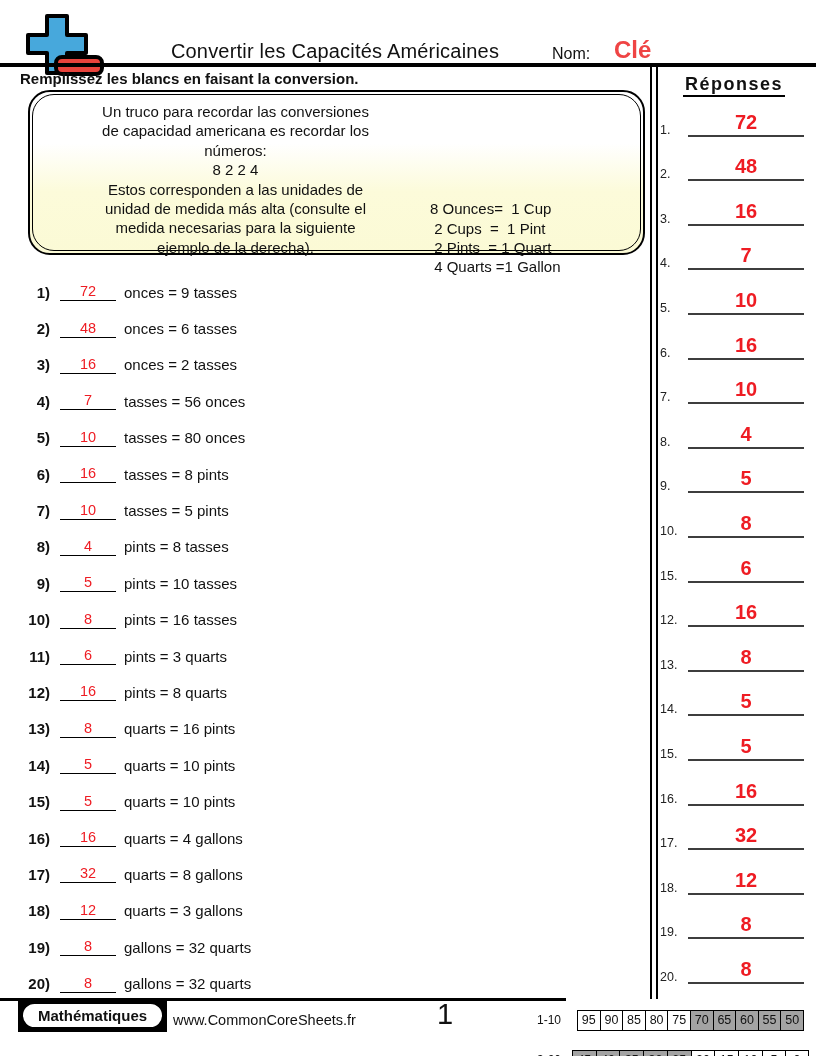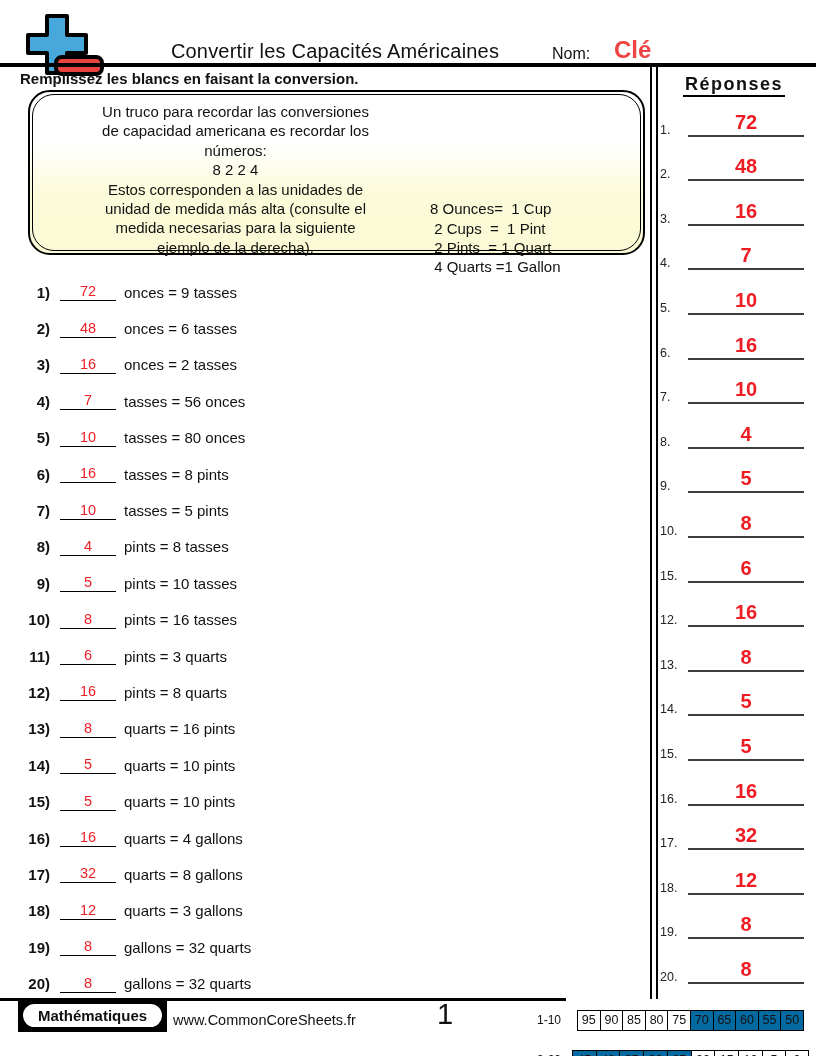--- a/index.html
+++ b/index.html
@@ -55,21 +55,21 @@
   .brand-block { position:absolute; left:18px; top:999px; width:149px; height:33px; background:#000; }
   .brand-pill { position:absolute; left:3px; top:3px; right:3px; bottom:3px; background:#fff;
     border:2px solid #000; border-radius:14px; display:flex; align-items:center; justify-content:center;
     font-size:15px; font-weight:bold; }
   .site-url { position:absolute; left:173px; top:1012px; font-size:14.5px; }
   .page-num { position:absolute; left:400px; top:998px; width:90px; text-align:center; font-size:29px; }
   .score-table { position:absolute; left:528px; top:998px; border-collapse:collapse; font-size:12.5px; }
   .score-table td { height:19.5px; text-align:center; vertical-align:middle; }
   .score-label { width:37px; text-align:right !important; padding-right:4px; border:none; font-size:12px; }
   .score-cell { width:24.8px; border:1.5px solid #000; background:#fff; }
-  .score-cell.shaded { background:#0369a1; }
+  .score-cell.shaded { background:#a3a3a3; }
 </style>
 </head>
 <body>
 
 <div class="page">
 
   <div class="logo">
     <svg width="90" height="66" viewBox="0 0 90 66">
       <path d="M33 4 H53 V23 H72 V41 H53 V61 H33 V41 H14 V23 H33 Z" fill="#47a8dc" stroke="#000" stroke-width="4" stroke-linejoin="round"></path>
       <rect x="42" y="45" width="46" height="17" rx="6" fill="#e8433c" stroke="#000" stroke-width="4"></rect>

